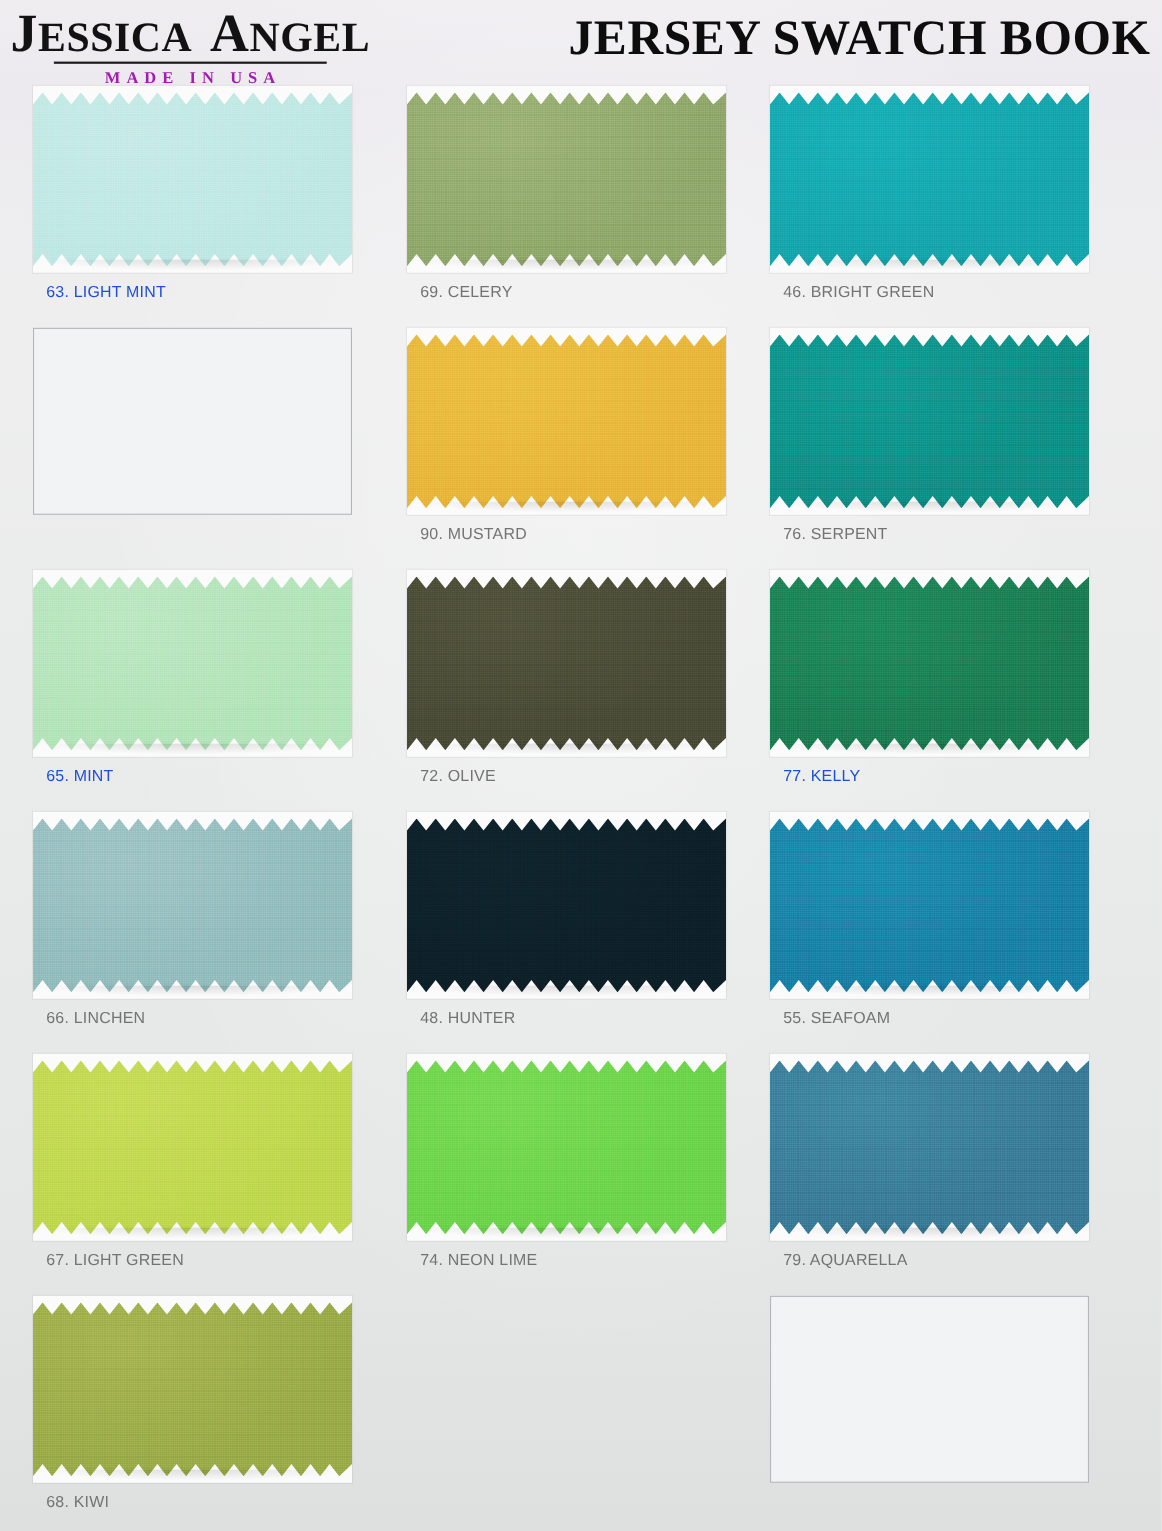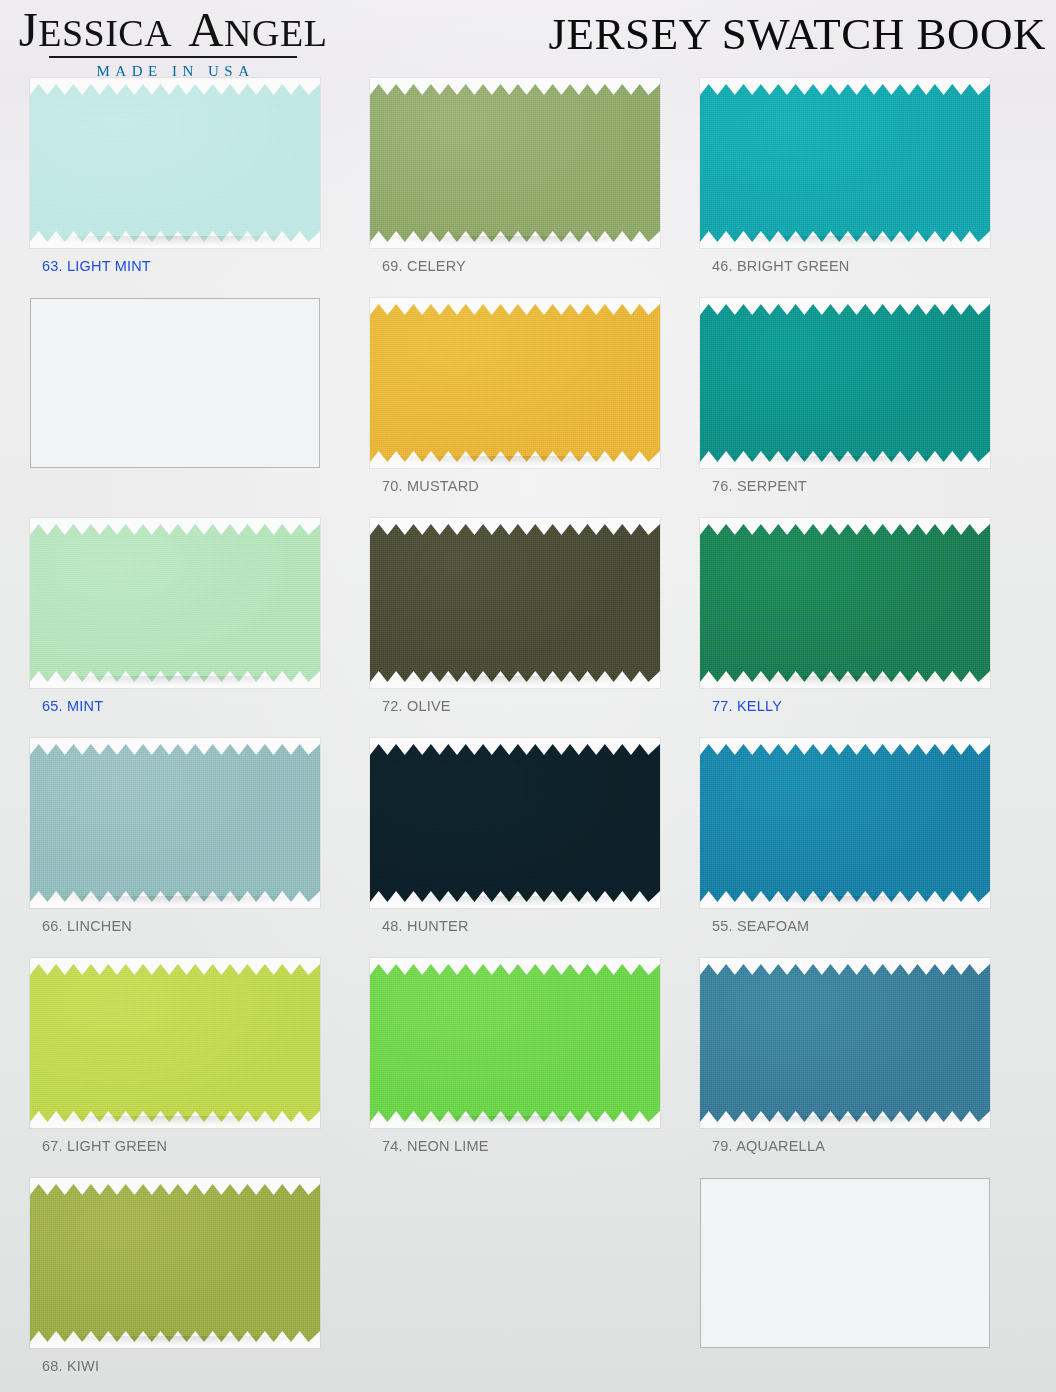--- a/index.html
+++ b/index.html
@@ -26,20 +26,21 @@
     position:absolute; inset:0;
     background: radial-gradient(ellipse at 50% 35%, rgba(255,255,255,.35) 0%, rgba(255,255,255,0) 60%);
     pointer-events:none;
   }
 
   
   .header {
     position: absolute;
     top: 0; left: 0; right: 0;
     height: 78px;
+    font-weight: bold;
   }
   .brand {
     position: absolute;
     left: 8px;
     top: 4px;
     width: 330px;
     text-align: center;
   }
   .brand-name {
     font-family: "Liberation Serif", serif;
@@ -54,21 +55,21 @@
   .brand-rule {
     width: 248px;
     height: 2px;
     background: #1a1a1a;
     margin: 1px auto 0 auto;
   }
   .brand-sub {
     font-family: "Liberation Serif", serif;
     font-size: 15px;
     letter-spacing: 5.5px;
-    color: #0369a1;
+    color: #a21caf;
     margin-top: 5px;
     padding-left: 5px;
   }
   .doc-title {
     position: absolute;
     right: 10px;
     top: 8px;
     font-family: "Liberation Serif", serif;
     font-size: 45px;
     letter-spacing: 0.5px;
@@ -255,21 +256,21 @@
           <div class="swatch-shadow"></div>
         </div>
         <div class="label">69. CELERY</div>
       </div>
       <div class="cell">
         <div class="swatch-wrap">
           <div class="swatch-bg"></div>
           <div class="swatch" style="background: rgb(232, 182, 58);"></div>
           <div class="swatch-shadow"></div>
         </div>
-        <div class="label">70. MUSTARD</div>
+        <div class="label">90. MUSTARD</div>
       </div>
       <div class="cell">
         <div class="swatch-wrap">
           <div class="swatch-bg"></div>
           <div class="swatch" style="background: rgb(73, 74, 53);"></div>
           <div class="swatch-shadow"></div>
         </div>
         <div class="label">72. OLIVE</div>
       </div>
       <div class="cell">

